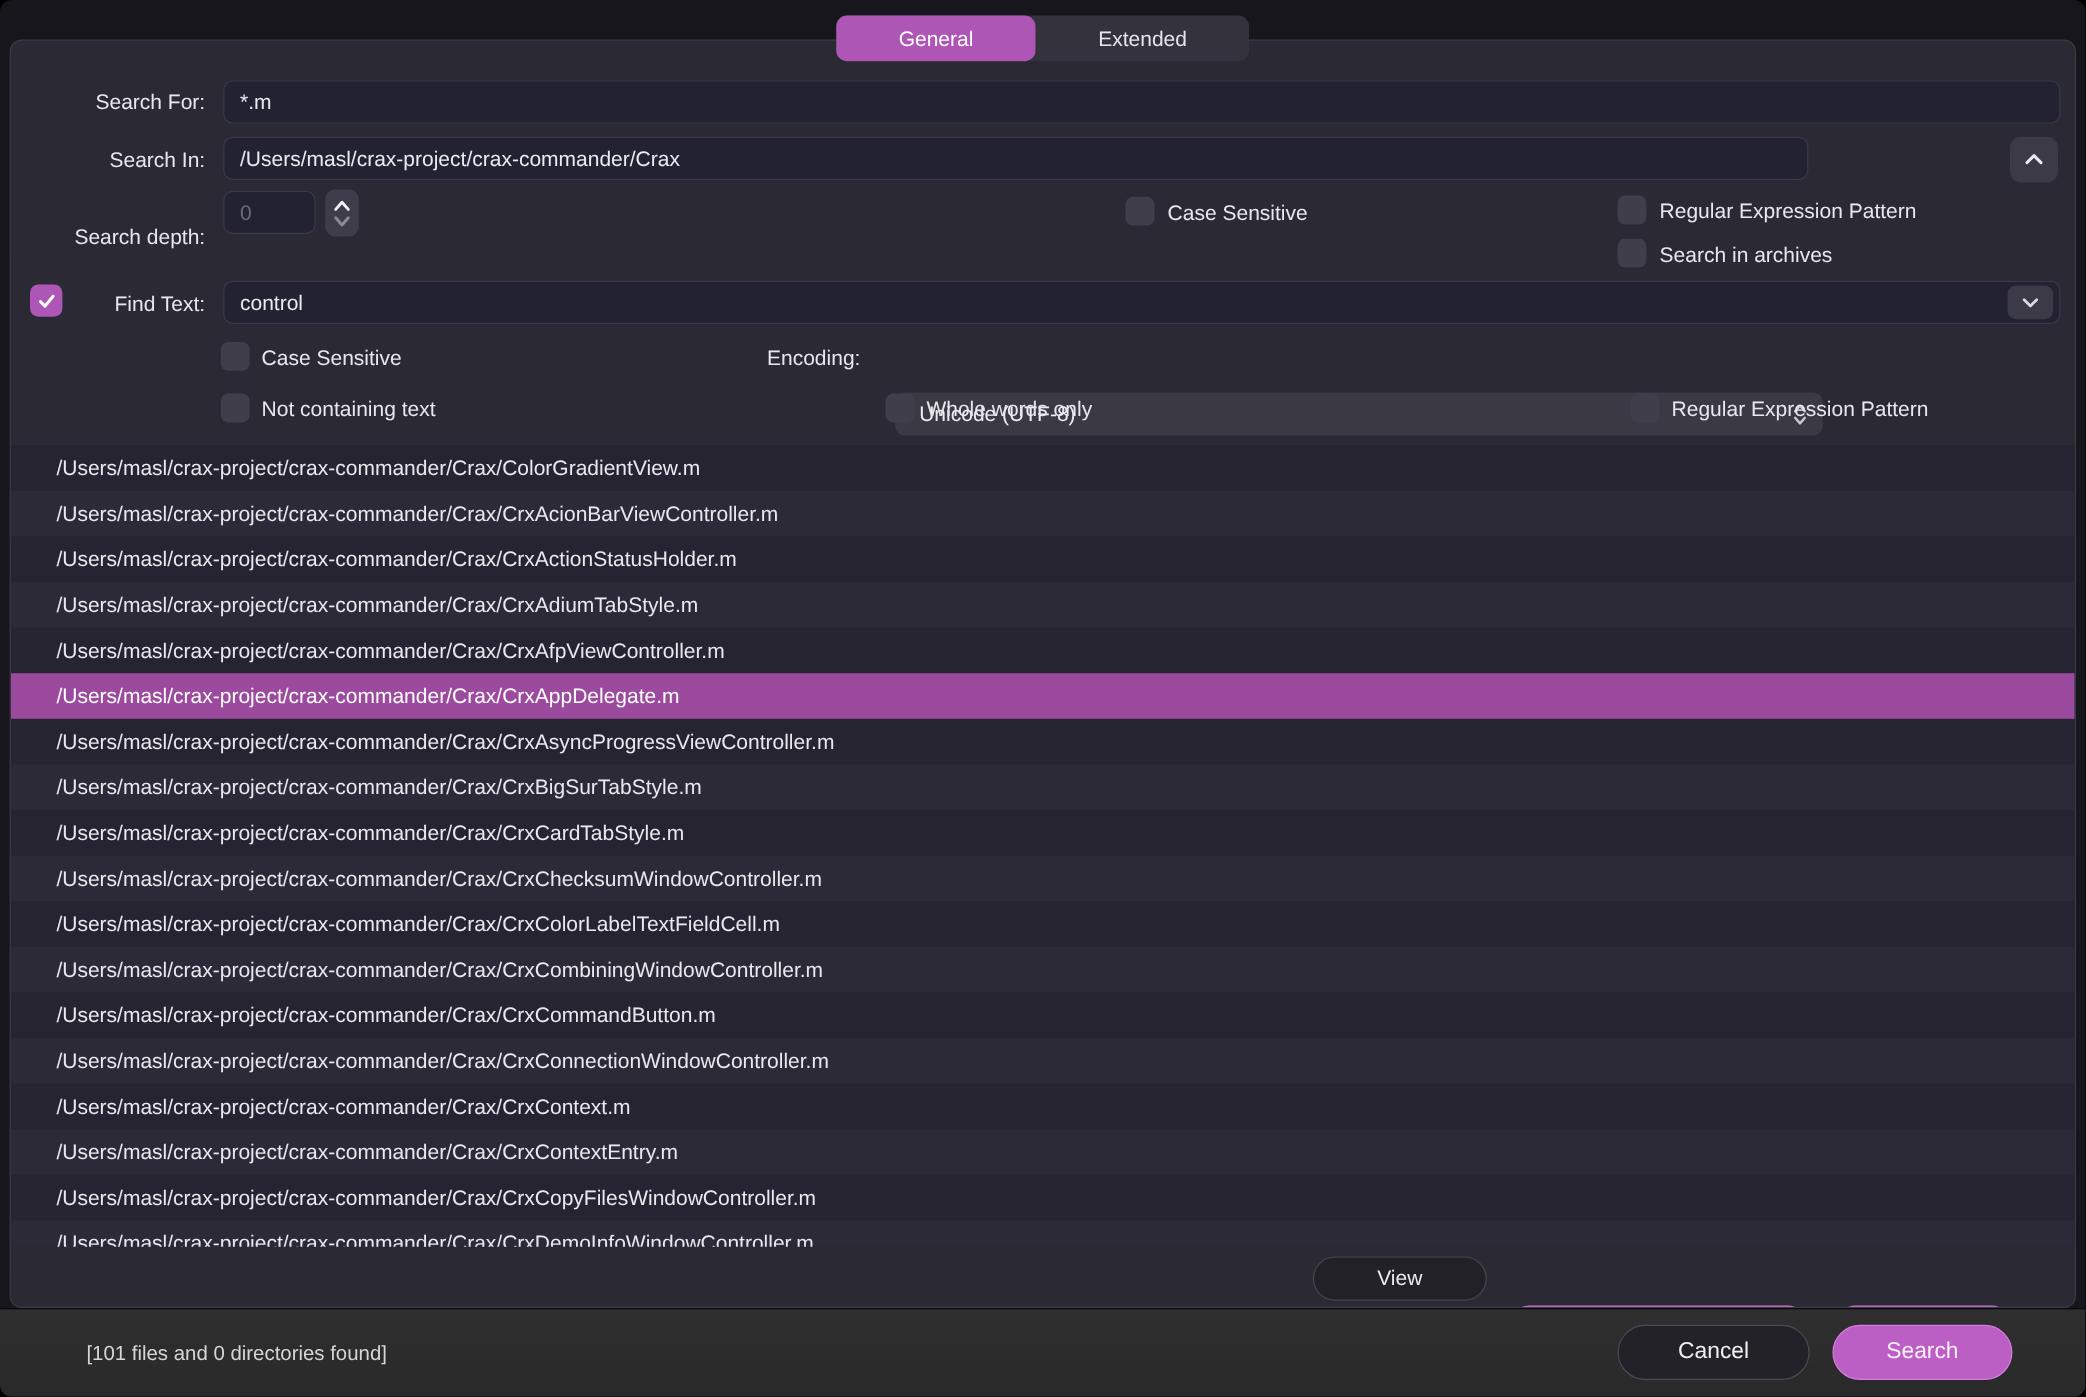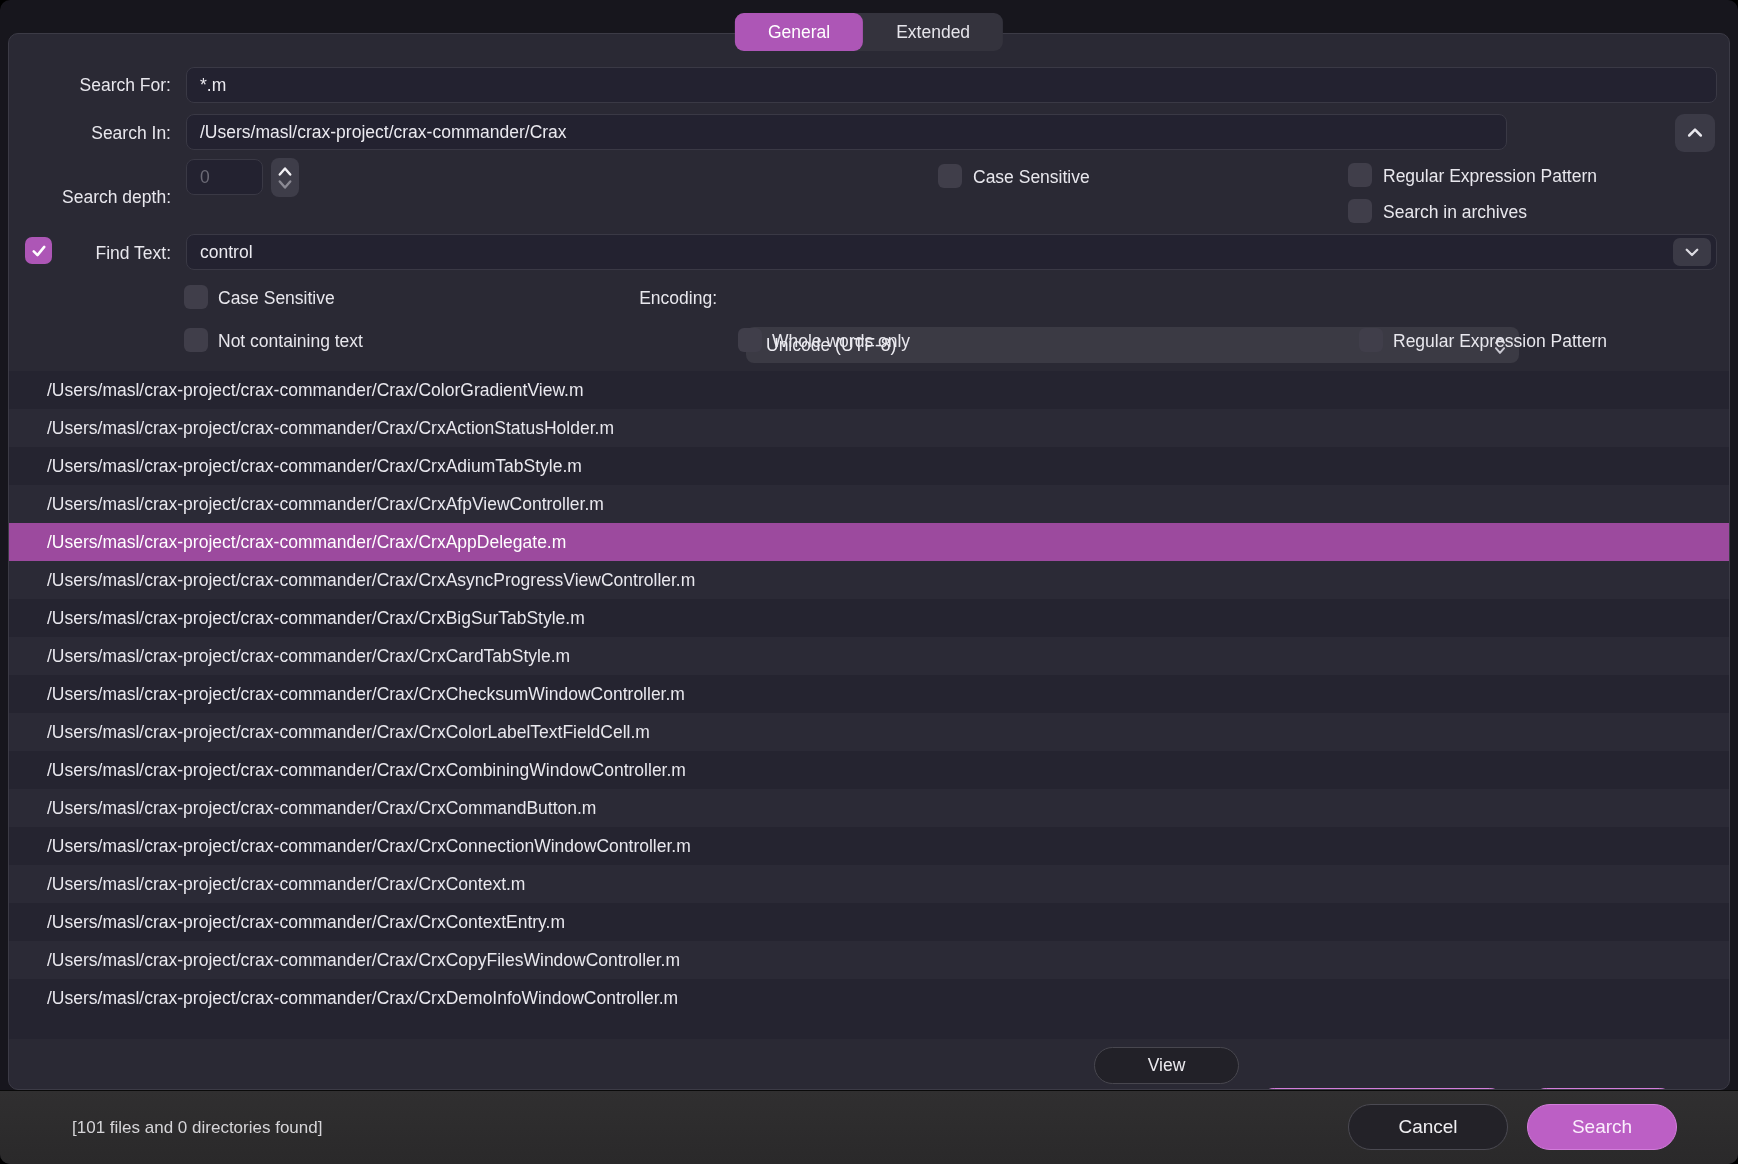--- a/index.html
+++ b/index.html
@@ -9,21 +9,21 @@
     position:relative; width:1738px; height:1164px;
     background:#17161d; border-radius:10px; overflow:hidden;
     color:#e8e7ed; font-size:17.5px;
   }
   
   .tabbar {
     position:absolute; top:13px; left:50%; transform:translateX(-50%);
     height:38px; display:flex; background:#34333d; border-radius:9px; z-index:5;
   }
   .tab { height:38px; display:flex; align-items:center; justify-content:center;
-         padding:0 33px; border-radius:9px; color:#e6e5eb; font-weight:500; cursor:default; }
+         padding:0 52px; border-radius:9px; color:#e6e5eb; font-weight:500; cursor:default; }
   .tab.active { background:var(--accent,#ad56b6); color:#fff; }
   
   .panel {
     position:absolute; left:8px; top:33px; width:1722px; height:1057px;
     background:#2a2934; border:1px solid #3c3b46; border-radius:10px; overflow:hidden;
   }
   .lbl { position:absolute; left:0; width:162px; text-align:right; color:#e8e7ed; }
   .field {
     position:absolute; background:#232230; border:1px solid #3a3945; border-radius:8px;
     color:#ebeaf0; display:flex; align-items:center; padding:0 13px; height:36px;
@@ -160,20 +160,21 @@
 
     <div class="cb" style="left:175px; top:294px;"></div>
     <div class="cb-lbl" style="left:209px; top:297px;">Not containing text</div>
     <div class="cb" style="left:729px; top:294px;"></div>
     <div class="cb-lbl" style="left:763px; top:297px;">Whole words only</div>
     <div class="cb" style="left:1350px; top:294px;"></div>
     <div class="cb-lbl" style="left:1384px; top:297px;">Regular Expression Pattern</div>
 
     <div class="results" id="results">
         <div class="row">/Users/masl/crax-project/crax-commander/Crax/ColorGradientView.m</div>
+        <div class="row">/Users/masl/crax-project/crax-commander/Crax/CrxAcionBarViewController.m</div>
         <div class="row">/Users/masl/crax-project/crax-commander/Crax/CrxActionStatusHolder.m</div>
         <div class="row">/Users/masl/crax-project/crax-commander/Crax/CrxAdiumTabStyle.m</div>
         <div class="row">/Users/masl/crax-project/crax-commander/Crax/CrxAfpViewController.m</div>
         <div class="row selected">/Users/masl/crax-project/crax-commander/Crax/CrxAppDelegate.m</div>
         <div class="row">/Users/masl/crax-project/crax-commander/Crax/CrxAsyncProgressViewController.m</div>
         <div class="row">/Users/masl/crax-project/crax-commander/Crax/CrxBigSurTabStyle.m</div>
         <div class="row">/Users/masl/crax-project/crax-commander/Crax/CrxCardTabStyle.m</div>
         <div class="row">/Users/masl/crax-project/crax-commander/Crax/CrxChecksumWindowController.m</div>
         <div class="row">/Users/masl/crax-project/crax-commander/Crax/CrxColorLabelTextFieldCell.m</div>
         <div class="row">/Users/masl/crax-project/crax-commander/Crax/CrxCombiningWindowController.m</div>

